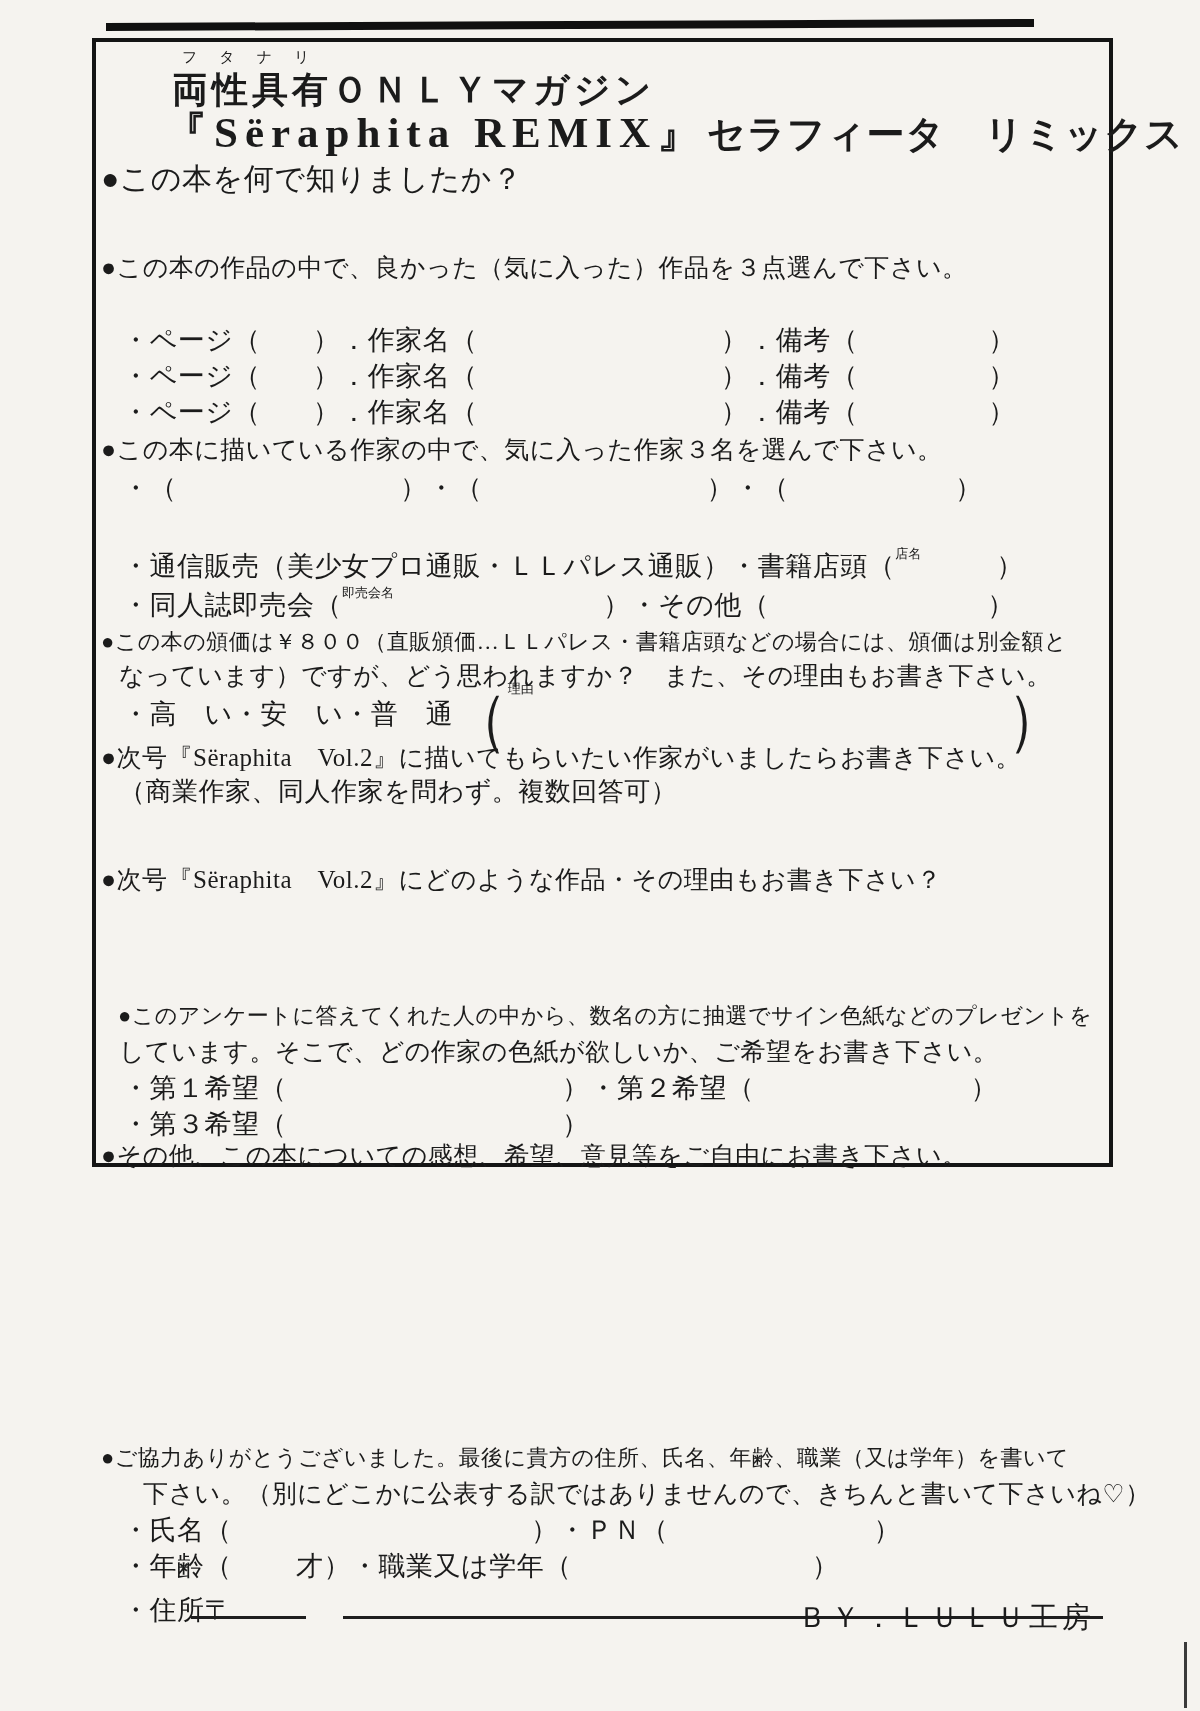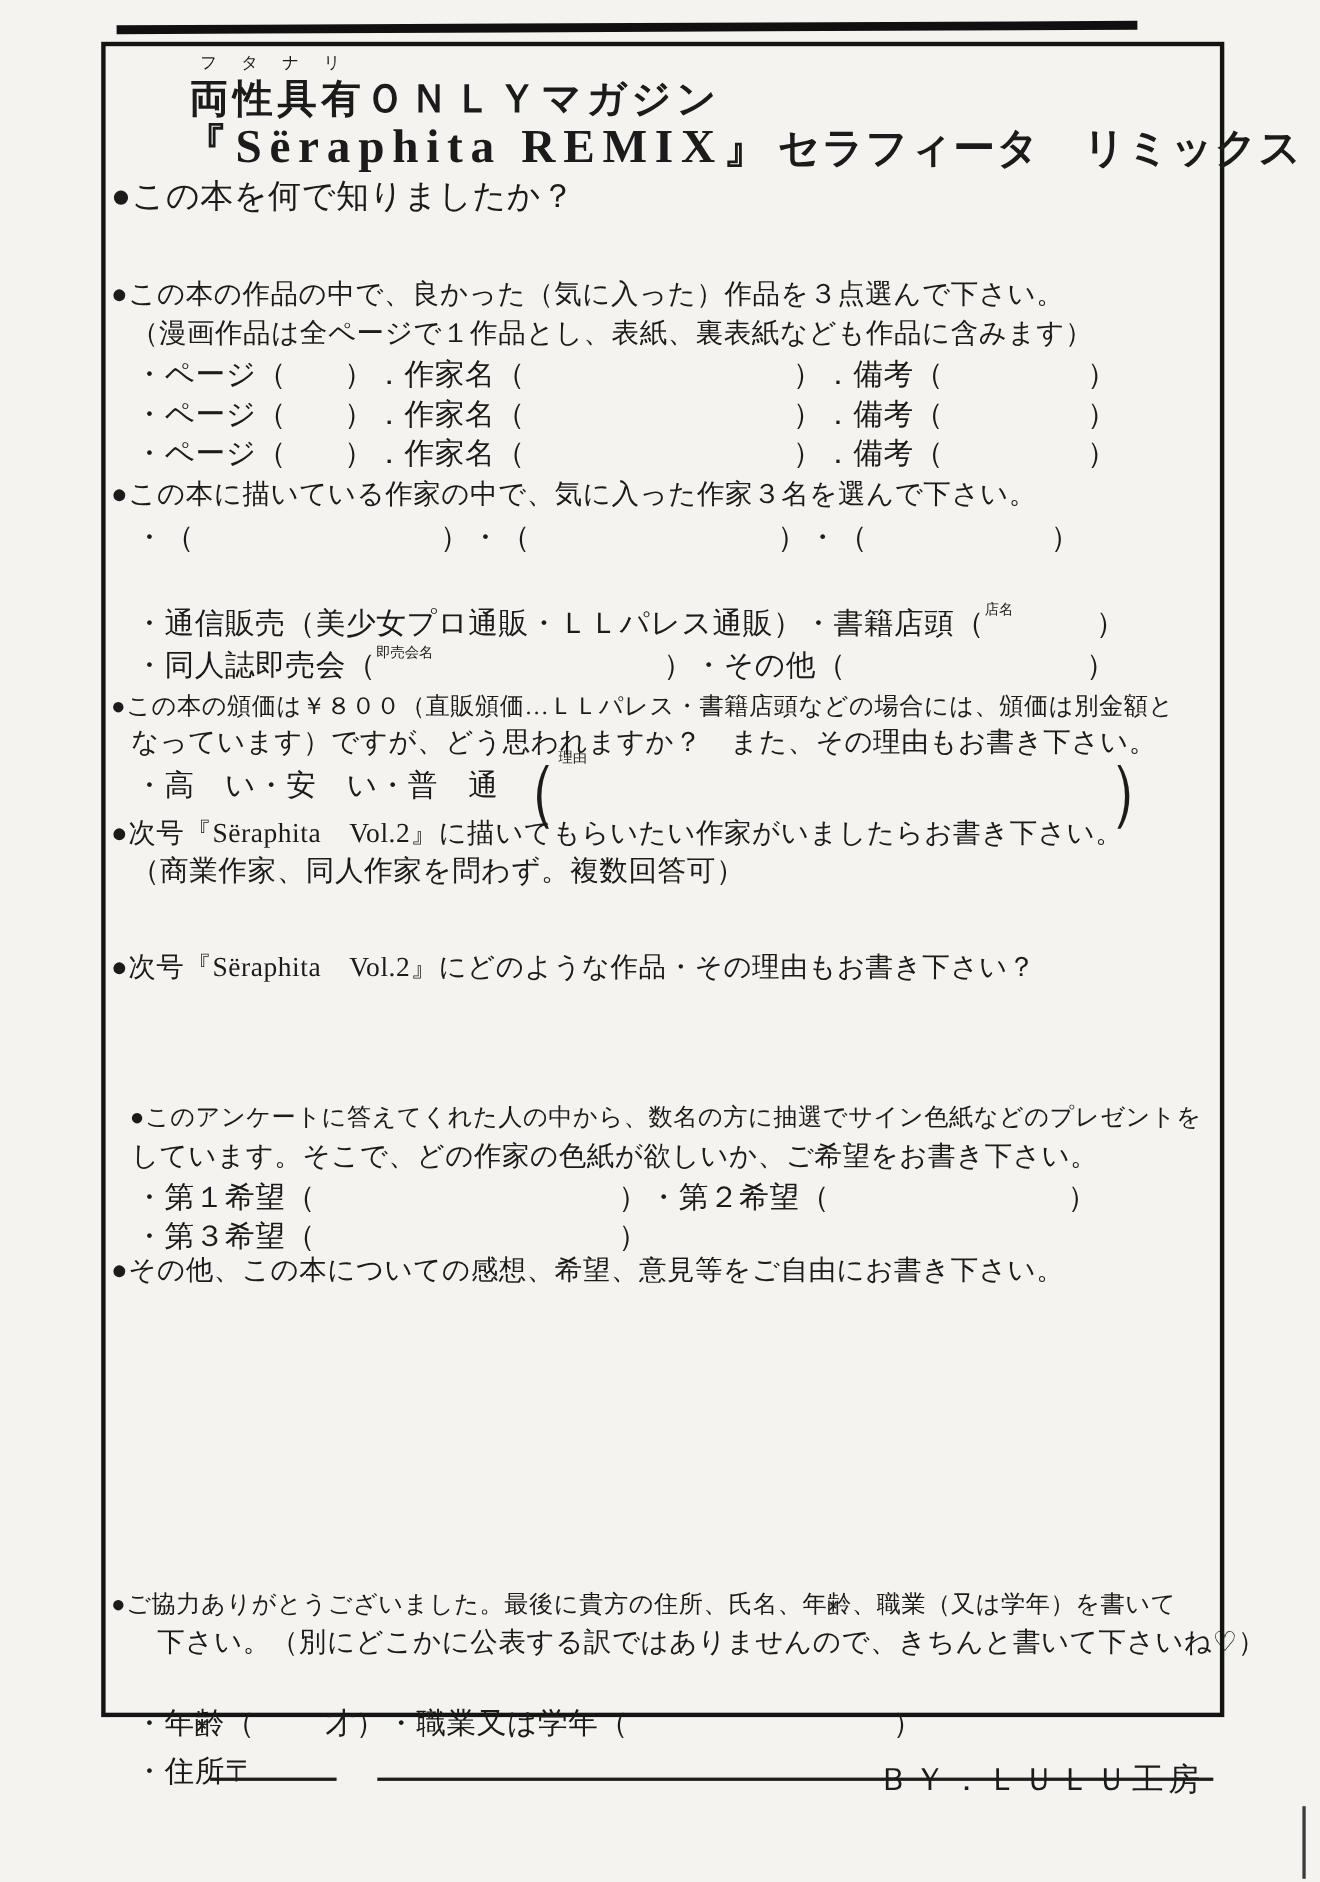--- a/index.html
+++ b/index.html
@@ -13,21 +13,21 @@
   }
   .canvas{position:absolute;left:0;top:0;width:1200px;height:1711px;}
   .scan-bar{
     position:absolute;left:106px;top:21px;width:928px;height:8px;
     background:#101010;transform:rotate(-0.25deg);
   }
   .scan-tick{
     position:absolute;left:1184px;top:1642px;width:3px;height:66px;background:#3a3a3a;
   }
   .box{
-    position:absolute;left:92px;top:38px;width:1021px;height:1523px;
+    position:absolute;left:92px;top:38px;width:1021px;height:1129px;
     border:4px solid #141414;box-sizing:border-box;background:transparent;
   }
   .ln{
     position:absolute;white-space:pre;font-size:26px;line-height:1.25;
     color:#1b1b1b;letter-spacing:0.5px;
   }
   .lg{font-size:30px;}
   .md{font-size:25px;}
   .sm{font-size:22px;}
   .row{font-size:27px;}
@@ -69,21 +69,20 @@
 
   <div class="box">
 
     <div class="furigana">フタナリ</div>
     <div class="title1">両性具有ＯＮＬＹマガジン</div>
     <div class="title2"><span class="latin">『Sëraphita REMIX』</span><span class="kana">セラフィータ　リミックス　アンケート用紙</span></div>
 
     <div class="ln lg" style="left:5px;top:118px;">●この本を何で知りましたか？</div>
 
     <div class="ln md" style="left:5px;top:210px;">●この本の作品の中で、良かった（気に入った）作品を３点選んで下さい。</div>
-    <div class="ln md" style="left:23px;top:246px;">（漫画作品は全ページで１作品とし、表紙、裏表紙なども作品に含みます）</div>
 
     <div class="ln row" style="left:26px;top:282px;"><span>・ページ（</span><span class="sp" style="width:52px;"></span><span>）．作家名（</span><span class="sp" style="width:243px;"></span><span>）．備考（</span><span class="sp" style="width:130px;"></span><span>）</span></div>
     <div class="ln row" style="left:26px;top:318px;"><span>・ページ（</span><span class="sp" style="width:52px;"></span><span>）．作家名（</span><span class="sp" style="width:243px;"></span><span>）．備考（</span><span class="sp" style="width:130px;"></span><span>）</span></div>
     <div class="ln row" style="left:26px;top:354px;"><span>・ページ（</span><span class="sp" style="width:52px;"></span><span>）．作家名（</span><span class="sp" style="width:243px;"></span><span>）．備考（</span><span class="sp" style="width:130px;"></span><span>）</span></div>
 
     <div class="ln md" style="left:5px;top:392px;">●この本に描いている作家の中で、気に入った作家３名を選んで下さい。</div>
     <div class="ln row" style="left:26px;top:430px;"><span>・（</span><span class="sp" style="width:223px;"></span><span>）・（</span><span class="sp" style="width:224px;"></span><span>）・（</span><span class="sp" style="width:166px;"></span><span>）</span></div>
 
     <div class="ln row" style="left:26px;top:547px;"><span>・同人誌即売会（</span><span class="sup">即売会名</span><span class="sp" style="width:261px;"></span><span>）・その他（</span><span class="sp" style="width:218px;"></span><span>）</span></div>
     <div class="ln row" style="left:26px;top:508px;"><span>・通信販売（美少女プロ通販・ＬＬパレス通販）・書籍店頭（</span><span class="sup">店名</span><span class="sp" style="width:101px;"></span><span>）</span></div>
@@ -99,19 +98,20 @@
 
     <div class="ln sm" style="left:22px;top:960px;">●このアンケートに答えてくれた人の中から、数名の方に抽選でサイン色紙などのプレゼントを</div>
     <div class="ln md" style="left:23px;top:994px;">しています。そこで、どの作家の色紙が欲しいか、ご希望をお書き下さい。</div>
     <div class="ln row" style="left:26px;top:1030px;"><span>・第１希望（</span><span class="sp" style="width:275px;"></span><span>）・第２希望（</span><span class="sp" style="width:216px;"></span><span>）</span></div>
     <div class="ln row" style="left:26px;top:1066px;"><span>・第３希望（</span><span class="sp" style="width:275px;"></span><span>）</span></div>
 
     <div class="ln md" style="left:5px;top:1098px;">●その他、この本についての感想、希望、意見等をご自由にお書き下さい。</div>
 
     <div class="ln sm" style="left:5px;top:1402px;">●ご協力ありがとうございました。最後に貴方の住所、氏名、年齢、職業（又は学年）を書いて</div>
     <div class="ln md" style="left:23px;top:1436px;margin-left:24px;">下さい。（別にどこかに公表する訳ではありませんので、きちんと書いて下さいね♡）</div>
+    <div class="ln row" style="left:26px;top:1472px;"><span>・氏名（</span><span class="sp" style="width:299px;"></span><span>）・ＰＮ（</span><span class="sp" style="width:205px;"></span><span>）</span></div>
     <div class="ln row" style="left:26px;top:1508px;"><span>・年齢（</span><span class="sp" style="width:64px;"></span><span>才）・職業又は学年（</span><span class="sp" style="width:240px;"></span><span>）</span></div>
     <div class="ln row" style="left:26px;top:1546px;"><span>・住所〒</span><span class="ul" style="width:115px;margin-left:-41px;"></span><span class="ul" style="width:760px;margin-left:37px;"></span></div>
 
     <div class="credit">ＢＹ．ＬＵＬＵ工房</div>
 
   </div>
 </div>
 
 </body></html>

